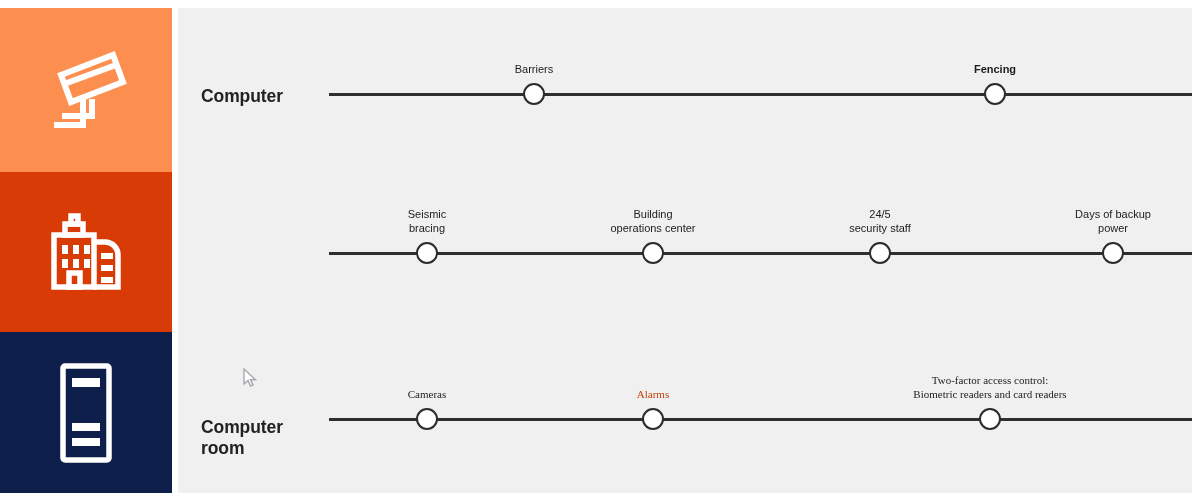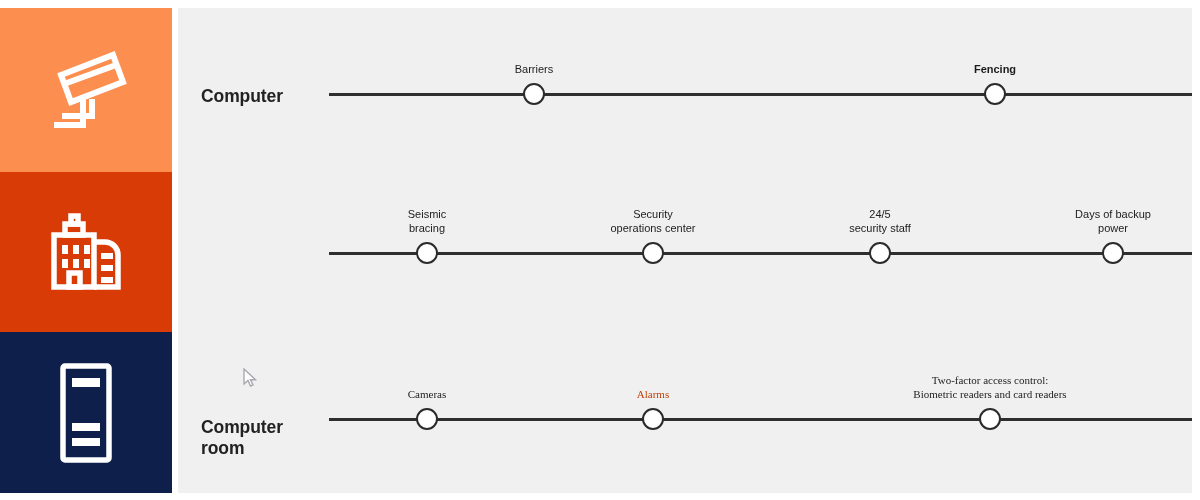--- a/index.html
+++ b/index.html
@@ -210,21 +210,21 @@
     <div class="track-row" id="track-1">
       <div class="track-line" style="background: rgb(47, 47, 47);"></div>
 
       <div class="node" style="left:249px;">
         <div class="node-label" style="color: rgb(28, 28, 28);">Seismic
 bracing</div>
         <div class="node-dot" style="background: rgb(255, 255, 255); border-color: rgb(43, 43, 43);"></div>
       </div>
 
       <div class="node" style="left:475px;">
-        <div class="node-label" style="color: rgb(28, 28, 28);">Security
+        <div class="node-label" style="color: rgb(28, 28, 28);">Building
 operations center</div>
         <div class="node-dot" style="background: rgb(255, 255, 255); border-color: rgb(43, 43, 43);"></div>
       </div>
 
       <div class="node" style="left:702px;">
         <div class="node-label" style="color: rgb(28, 28, 28);">24/5
 security staff</div>
         <div class="node-dot" style="background: rgb(255, 255, 255); border-color: rgb(43, 43, 43);"></div>
       </div>
 

